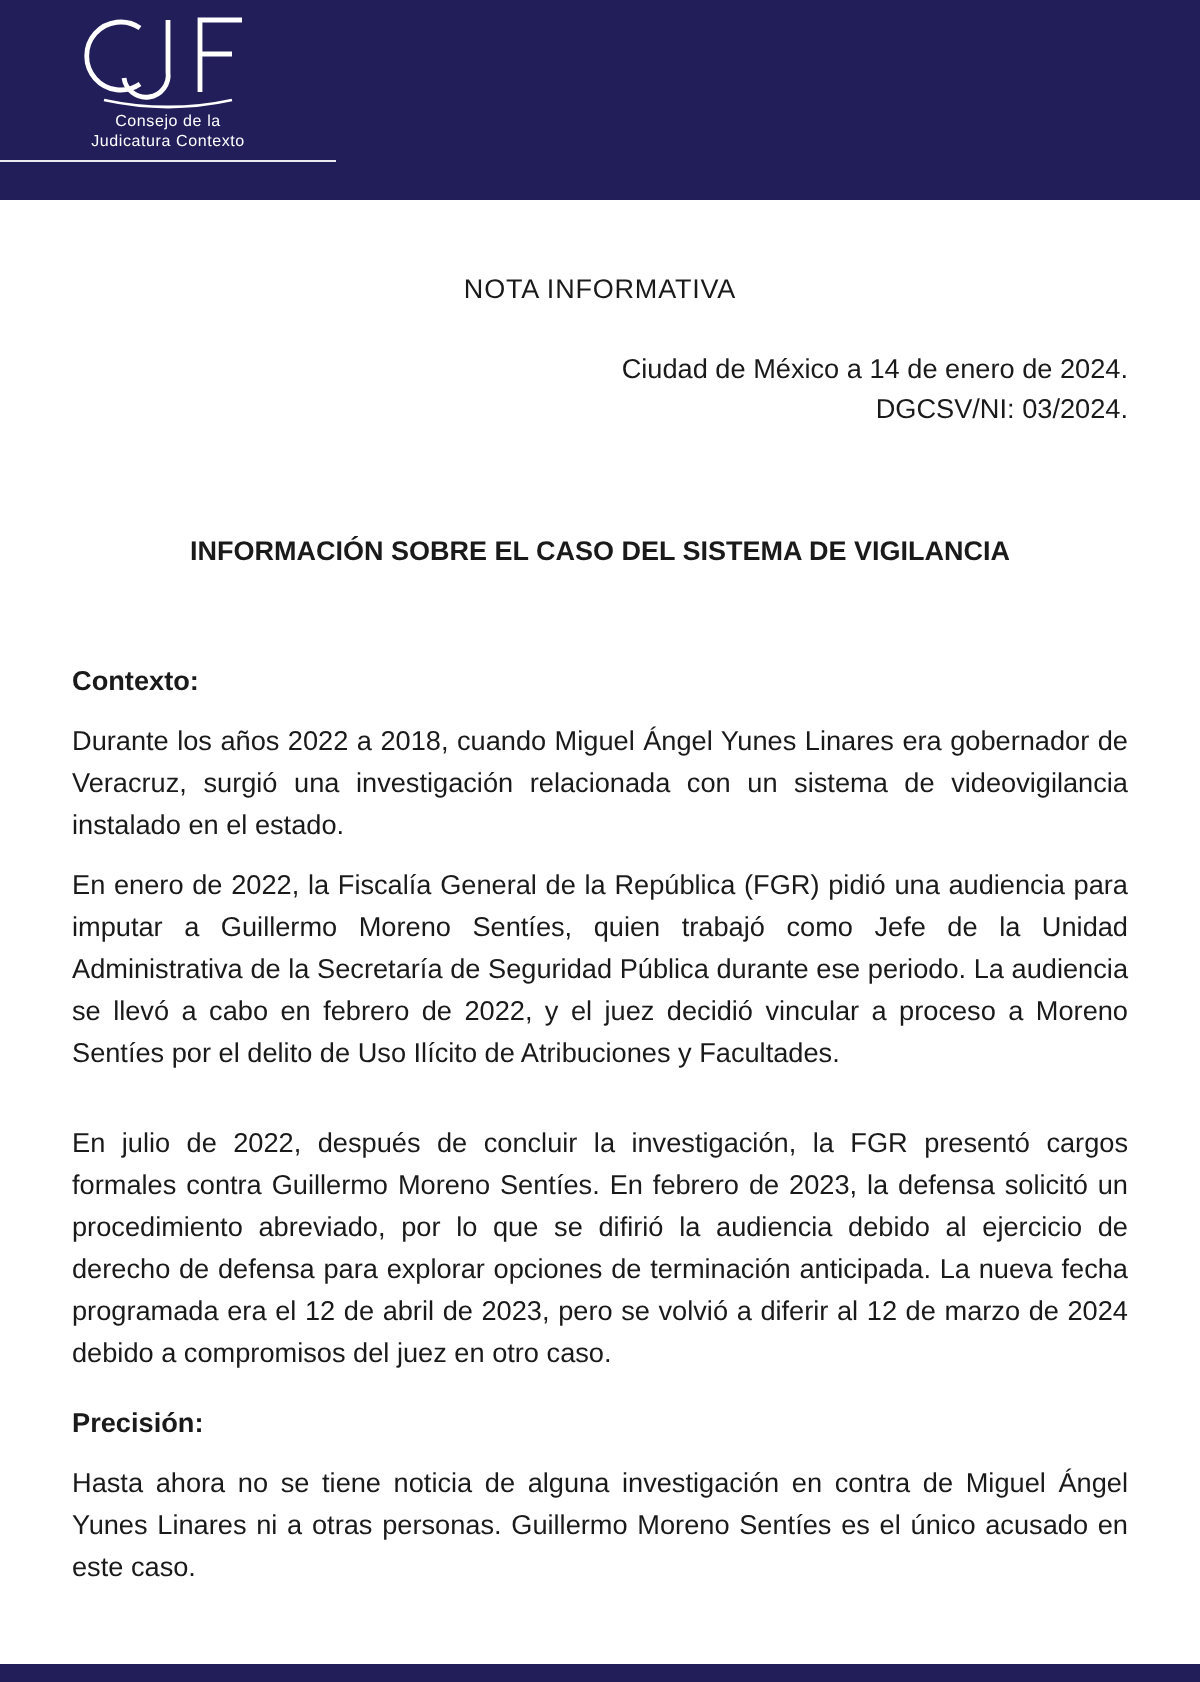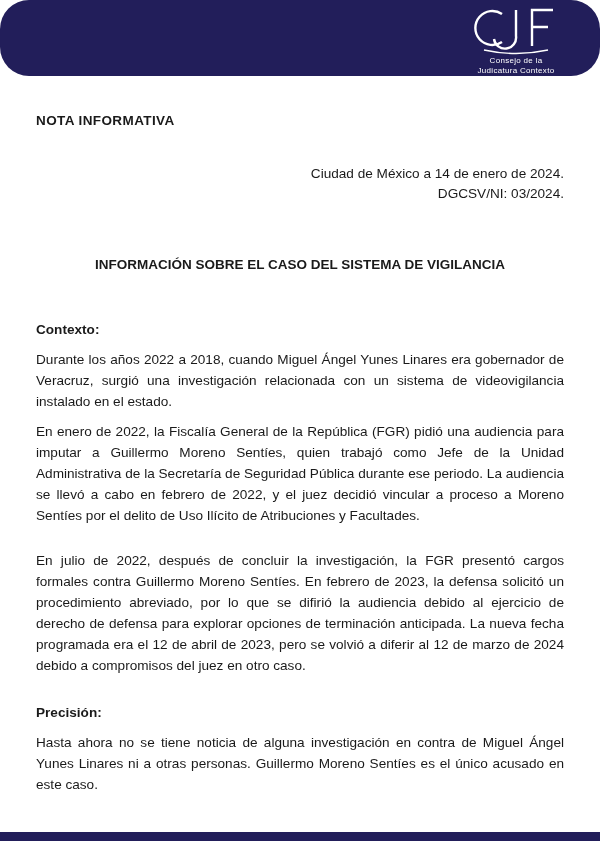--- a/index.html
+++ b/index.html
@@ -8,51 +8,50 @@
   }
   *{box-sizing:border-box;margin:0;padding:0;}
   html,body{background:#e9e9e9;}
   body{font-family:"Liberation Sans", sans-serif;}
   .page{
     width:600px;height:841px;margin:0 auto;position:relative;
     background:#ffffff;color:var(--text);overflow:hidden;
   }
   
   .band{
-    width:100%;height:76px;background:var(--band);
-    display:flex;flex-direction:column;align-items:flex-end;justify-content:flex-start;
+    width:100%;height:100px;background:var(--band);
+    display:flex;flex-direction:column;align-items:flex-start;justify-content:flex-start;
     padding-top:6px;
-    border-radius:29px;
   }
   .logo{display:flex;flex-direction:column;align-items:center;}
   .logo svg{display:block;}
   .org-line{
     color:#ffffff;font-size:8px;line-height:10px;letter-spacing:.3px;text-align:center;
   }
   .logo-rule{
     width:168px;height:1px;background:#ffffff;margin-top:4px;opacity:.9;
   }
   
   .doc{
     padding:34px 36px 0 36px;
     font-size:13.6px;line-height:21px;
   }
   .doc-type{
-    text-align:left;font-size:13.5px;font-weight:bold;letter-spacing:.4px;
+    text-align:center;font-size:13.5px;font-weight:normal;letter-spacing:.4px;
   }
   .dateline{
-    margin-top:33px;text-align:right;line-height:20px;
+    margin-top:20px;text-align:right;line-height:20px;
   }
   .subject{
     margin-top:50px;text-align:center;font-weight:bold;font-size:13.5px;line-height:21px;
   }
   .section h3{
     font-size:13.6px;font-weight:bold;margin-top:44px;
   }
-  .section.tight h3{margin-top:26px;}
+  .section.tight h3{margin-top:14px;}
   .section p{
     margin-top:9px;text-align:justify;
   }
   .section p + p{margin-top:24px;}
   
   .band-footer{
     position:absolute;left:0;bottom:0;width:100%;height:9px;background:var(--band);
   }
 </style>
 </head>

